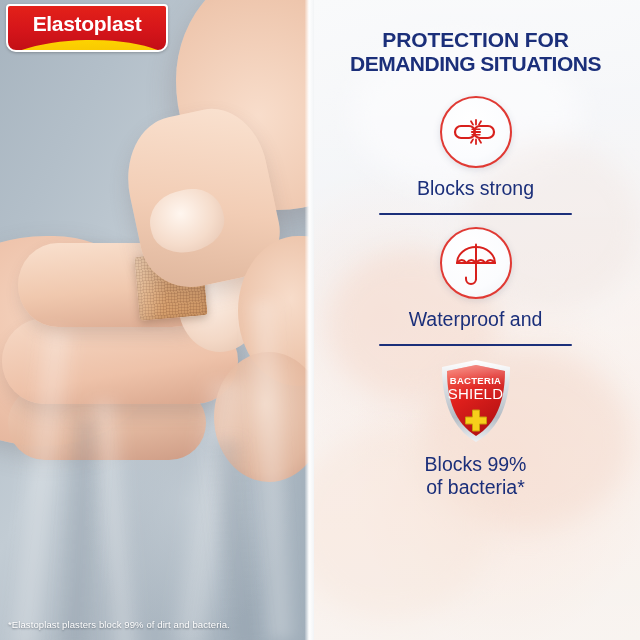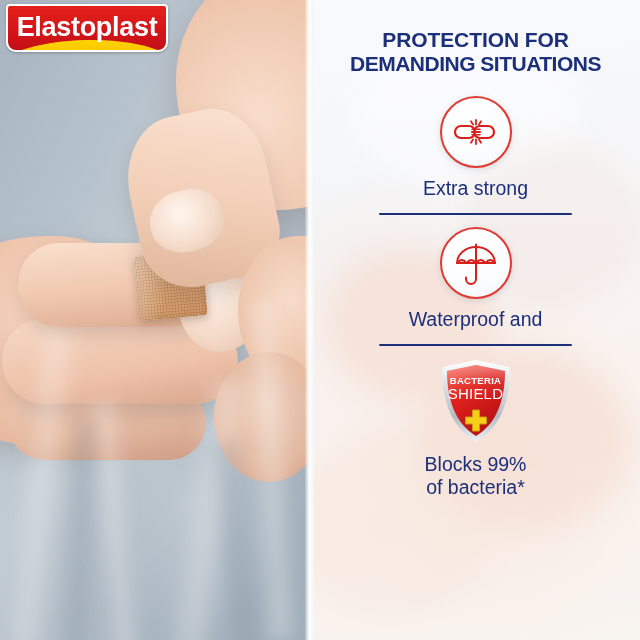--- a/index.html
+++ b/index.html
@@ -158,21 +158,21 @@
   }
   .logo-swoosh {
     position: absolute; left: -8%; bottom: -20px; width: 116%; height: 30px;
     background: linear-gradient(180deg, #fdd300 0%, #f2b705 100%);
     border-radius: 50% 50% 0 0 / 100% 100% 0 0;
     transform: rotate(-1deg);
   }
   .logo-text {
     position: absolute; left: 0; right: 0; top: 8px;
     text-align: center; color: #ffffff;
-    font-size: 27px; font-weight: bold; letter-spacing: -.3px;
+    font-size: 21px; font-weight: bold; letter-spacing: -.3px;
     font-family: "Liberation Sans", sans-serif;
   }
 
   
   .seam {
     position: absolute; left: 305px; top: 0; width: 9px; height: 640px; z-index: 5;
     background: linear-gradient(90deg, rgba(255,255,255,.15), #ffffff 45%, #f2f4f6 100%);
   }
 
   
@@ -271,20 +271,21 @@
     <div class="photo-blur"></div>
   </div>
 
   <div class="logo">
     <div class="logo-banner">
       <div class="logo-swoosh"></div>
     </div>
     <div class="logo-text">Elastoplast</div>
   </div>
 
+  <div class="footnote">*Elastoplast plasters block 99% of dirt and bacteria.</div>
 
   <div class="seam"></div>
 
   <div class="right-panel">
     <div class="rp-shape s5"></div>
     <div class="rp-shape s3"></div>
     <div class="rp-shape s1"></div>
     <div class="rp-shape s2"></div>
     <div class="rp-shape s4"></div>
     <div class="rp-wash"></div>
@@ -306,21 +307,21 @@
                 <path d="M20 20 h8"></path>
                 <path d="M20 17.2 h8" stroke-width="1.4"></path>
                 <path d="M20 22.8 h8" stroke-width="1.4"></path>
                 <path d="M24 8 v4.5 M19 9.2 l2 3.4 M29 9.2 l-2 3.4" stroke-width="1.8"></path>
                 <path d="M24 32 v-4.5 M19 30.8 l2 -3.4 M29 30.8 l-2 -3.4" stroke-width="1.8"></path>
               </g>
             </svg>
           </div>
         </div>
         <div class="feature-label">
-          <div>Extra strong</div>
+          <div>Blocks strong</div>
         </div>
       </div>
 
       <div class="divider"></div>
 
       <div class="feature">
         <div class="feature-icon-wrap">
           <div class="icon-circle">
             <svg width="46" height="44" viewBox="0 0 46 44" aria-hidden="true">
               <g fill="none" stroke="#d8201c" stroke-width="2" stroke-linecap="round" stroke-linejoin="round">

